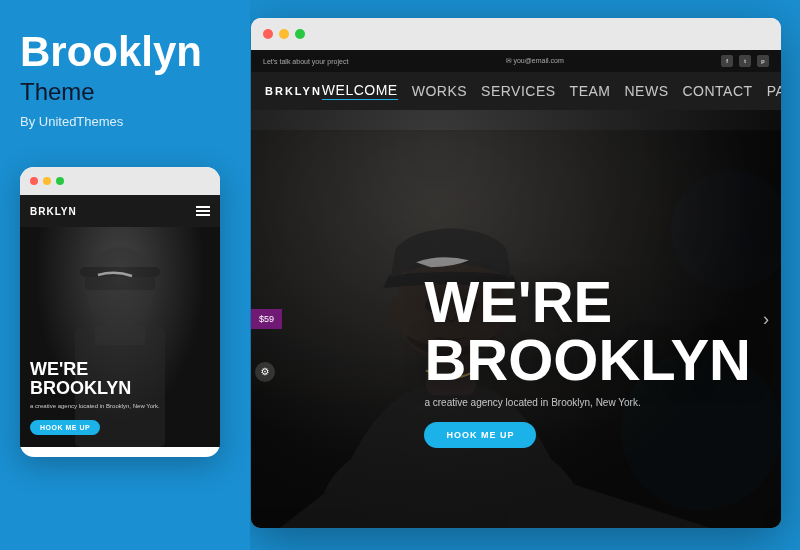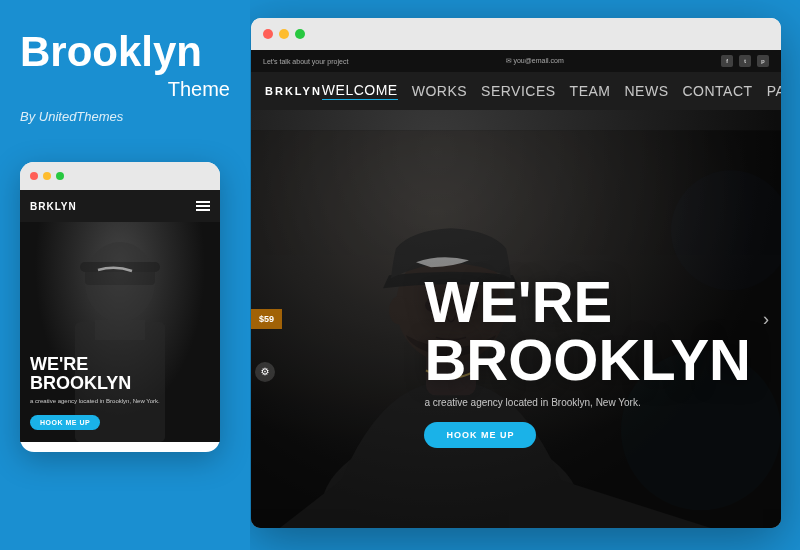--- a/index.html
+++ b/index.html
@@ -28,32 +28,30 @@
 
     .theme-title {
       font-size: 42px;
       font-weight: 900;
       color: #ffffff;
       line-height: 1.05;
       margin-bottom: 4px;
     }
 
     .theme-subtitle {
-      font-size: 20px;
+      font-size: 24px;
       font-weight: 400;
-      color: #ffffff;
+      color: #0f172a;
       margin-bottom: 8px;
-      text-align: right;
     }
 
     .theme-by {
       font-size: 13px;
       color: rgba(255,255,255,0.85);
       margin-bottom: 28px;
-      font-style: italic;
     }
 
     
     .mobile-mockup {
       width: 200px;
       height: 290px;
       background: #fff;
       border-radius: 14px;
       overflow: hidden;
       box-shadow: 0 8px 30px rgba(0,0,0,0.25);
@@ -346,24 +344,24 @@
       text-transform: uppercase;
       letter-spacing: 1px;
     }
 
     
     .price-tag {
       position: absolute;
       left: 0;
       top: 50%;
       transform: translateY(-50%);
-      background: #a16207;
+      background: #701a75;
       color: #fff;
       font-size: 9px;
-      font-weight: 700;
+      font-weight: 400;
       padding: 5px 8px;
       z-index: 5;
       text-align: right;
     }
 
     .settings-icon-side {
       position: absolute;
       left: 4px;
       bottom: 35%;
       width: 20px;

